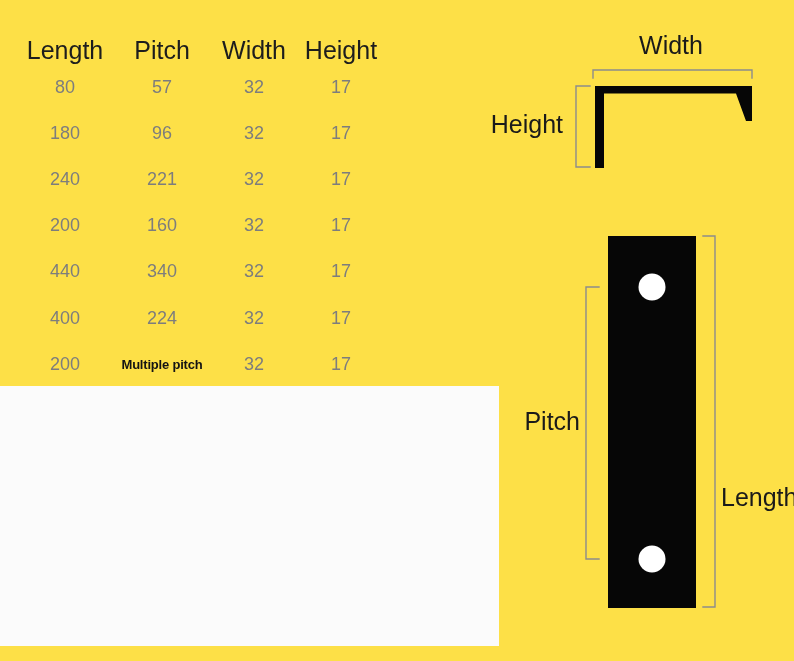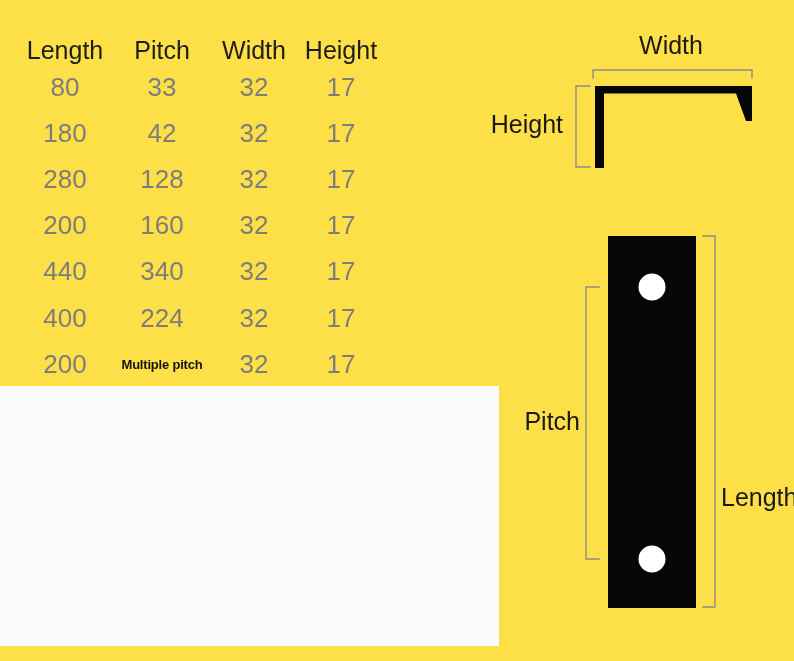--- a/index.html
+++ b/index.html
@@ -12,21 +12,21 @@
     background:#fbfbfb;
   }
   .spec-table {
     position:absolute; left:14px; top:36px;
     display:grid;
     grid-template-columns:102px 92px 92px 82px;
     grid-template-rows:28px repeat(7, 46.2px);
     align-items:center; justify-items:center;
   }
   .th { font-size:25px; color:#1d1d1d; letter-spacing:0; white-space:nowrap; }
-  .td { font-size:26px; color:#7d7d7d; white-space:nowrap; }
+  .td { font-size:18px; color:#7d7d7d; white-space:nowrap; }
   .td.multi { font-size:13px; font-weight:700; color:#141414; letter-spacing:-0.2px; }
 
   svg.profile { position:absolute; left:470px; top:20px; width:324px; height:160px; }
   svg.plan    { position:absolute; left:505px; top:225px; width:289px; height:400px; }
   svg text { fill:#1a1a1a; font-family:"Liberation Sans", sans-serif; font-size:25px; }
   .dim   { stroke:#8c8c8c; stroke-width:1.4; fill:none; stroke-linecap:square; }
   .shape { fill:#060606; stroke:none; }
   .hole  { fill:#ffffff; stroke:none; }
 </style>
 </head>
@@ -36,31 +36,31 @@
 
   <div class="bg-panel"></div>
 
   <div class="spec-table">
     <span class="th">Length</span>
     <span class="th">Pitch</span>
     <span class="th">Width</span>
     <span class="th">Height</span>
 
     <span class="td">80</span>
-    <span class="td">33</span>
+    <span class="td">57</span>
     <span class="td">32</span>
     <span class="td">17</span>
 
     <span class="td">180</span>
-    <span class="td">42</span>
+    <span class="td">96</span>
     <span class="td">32</span>
     <span class="td">17</span>
 
-    <span class="td">280</span>
-    <span class="td">128</span>
+    <span class="td">240</span>
+    <span class="td">221</span>
     <span class="td">32</span>
     <span class="td">17</span>
 
     <span class="td">200</span>
     <span class="td">160</span>
     <span class="td">32</span>
     <span class="td">17</span>
 
     <span class="td">440</span>
     <span class="td">340</span>

